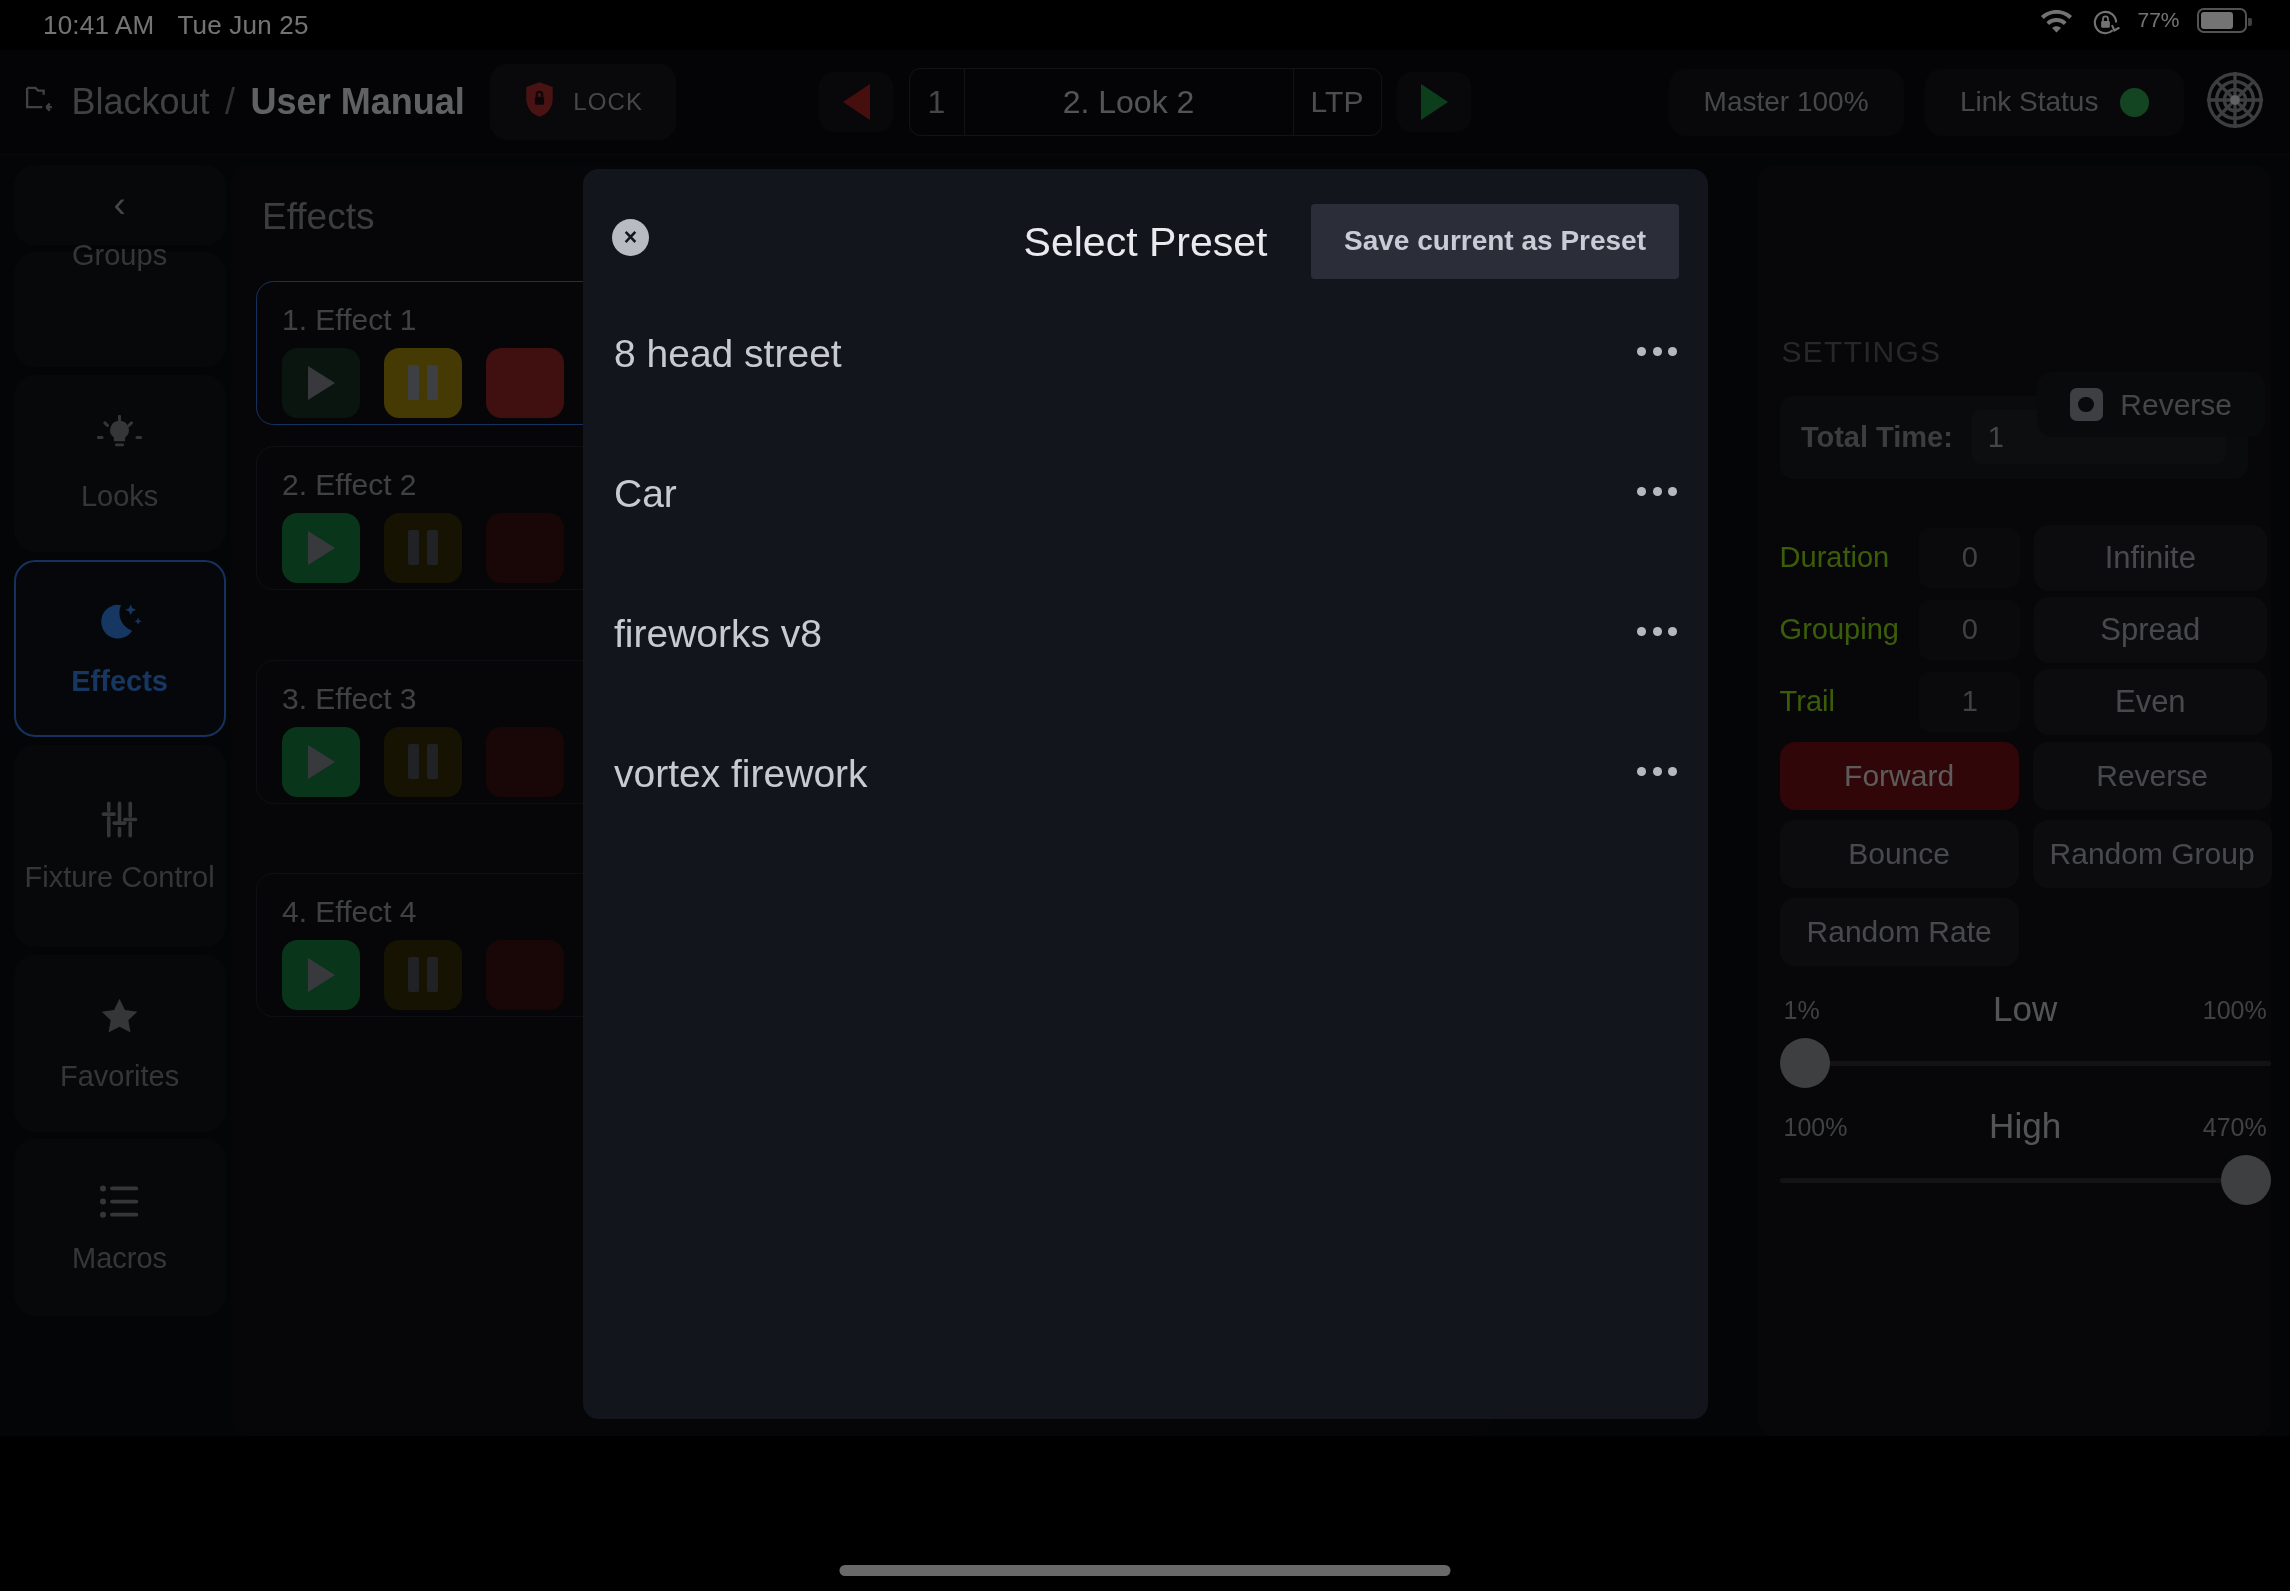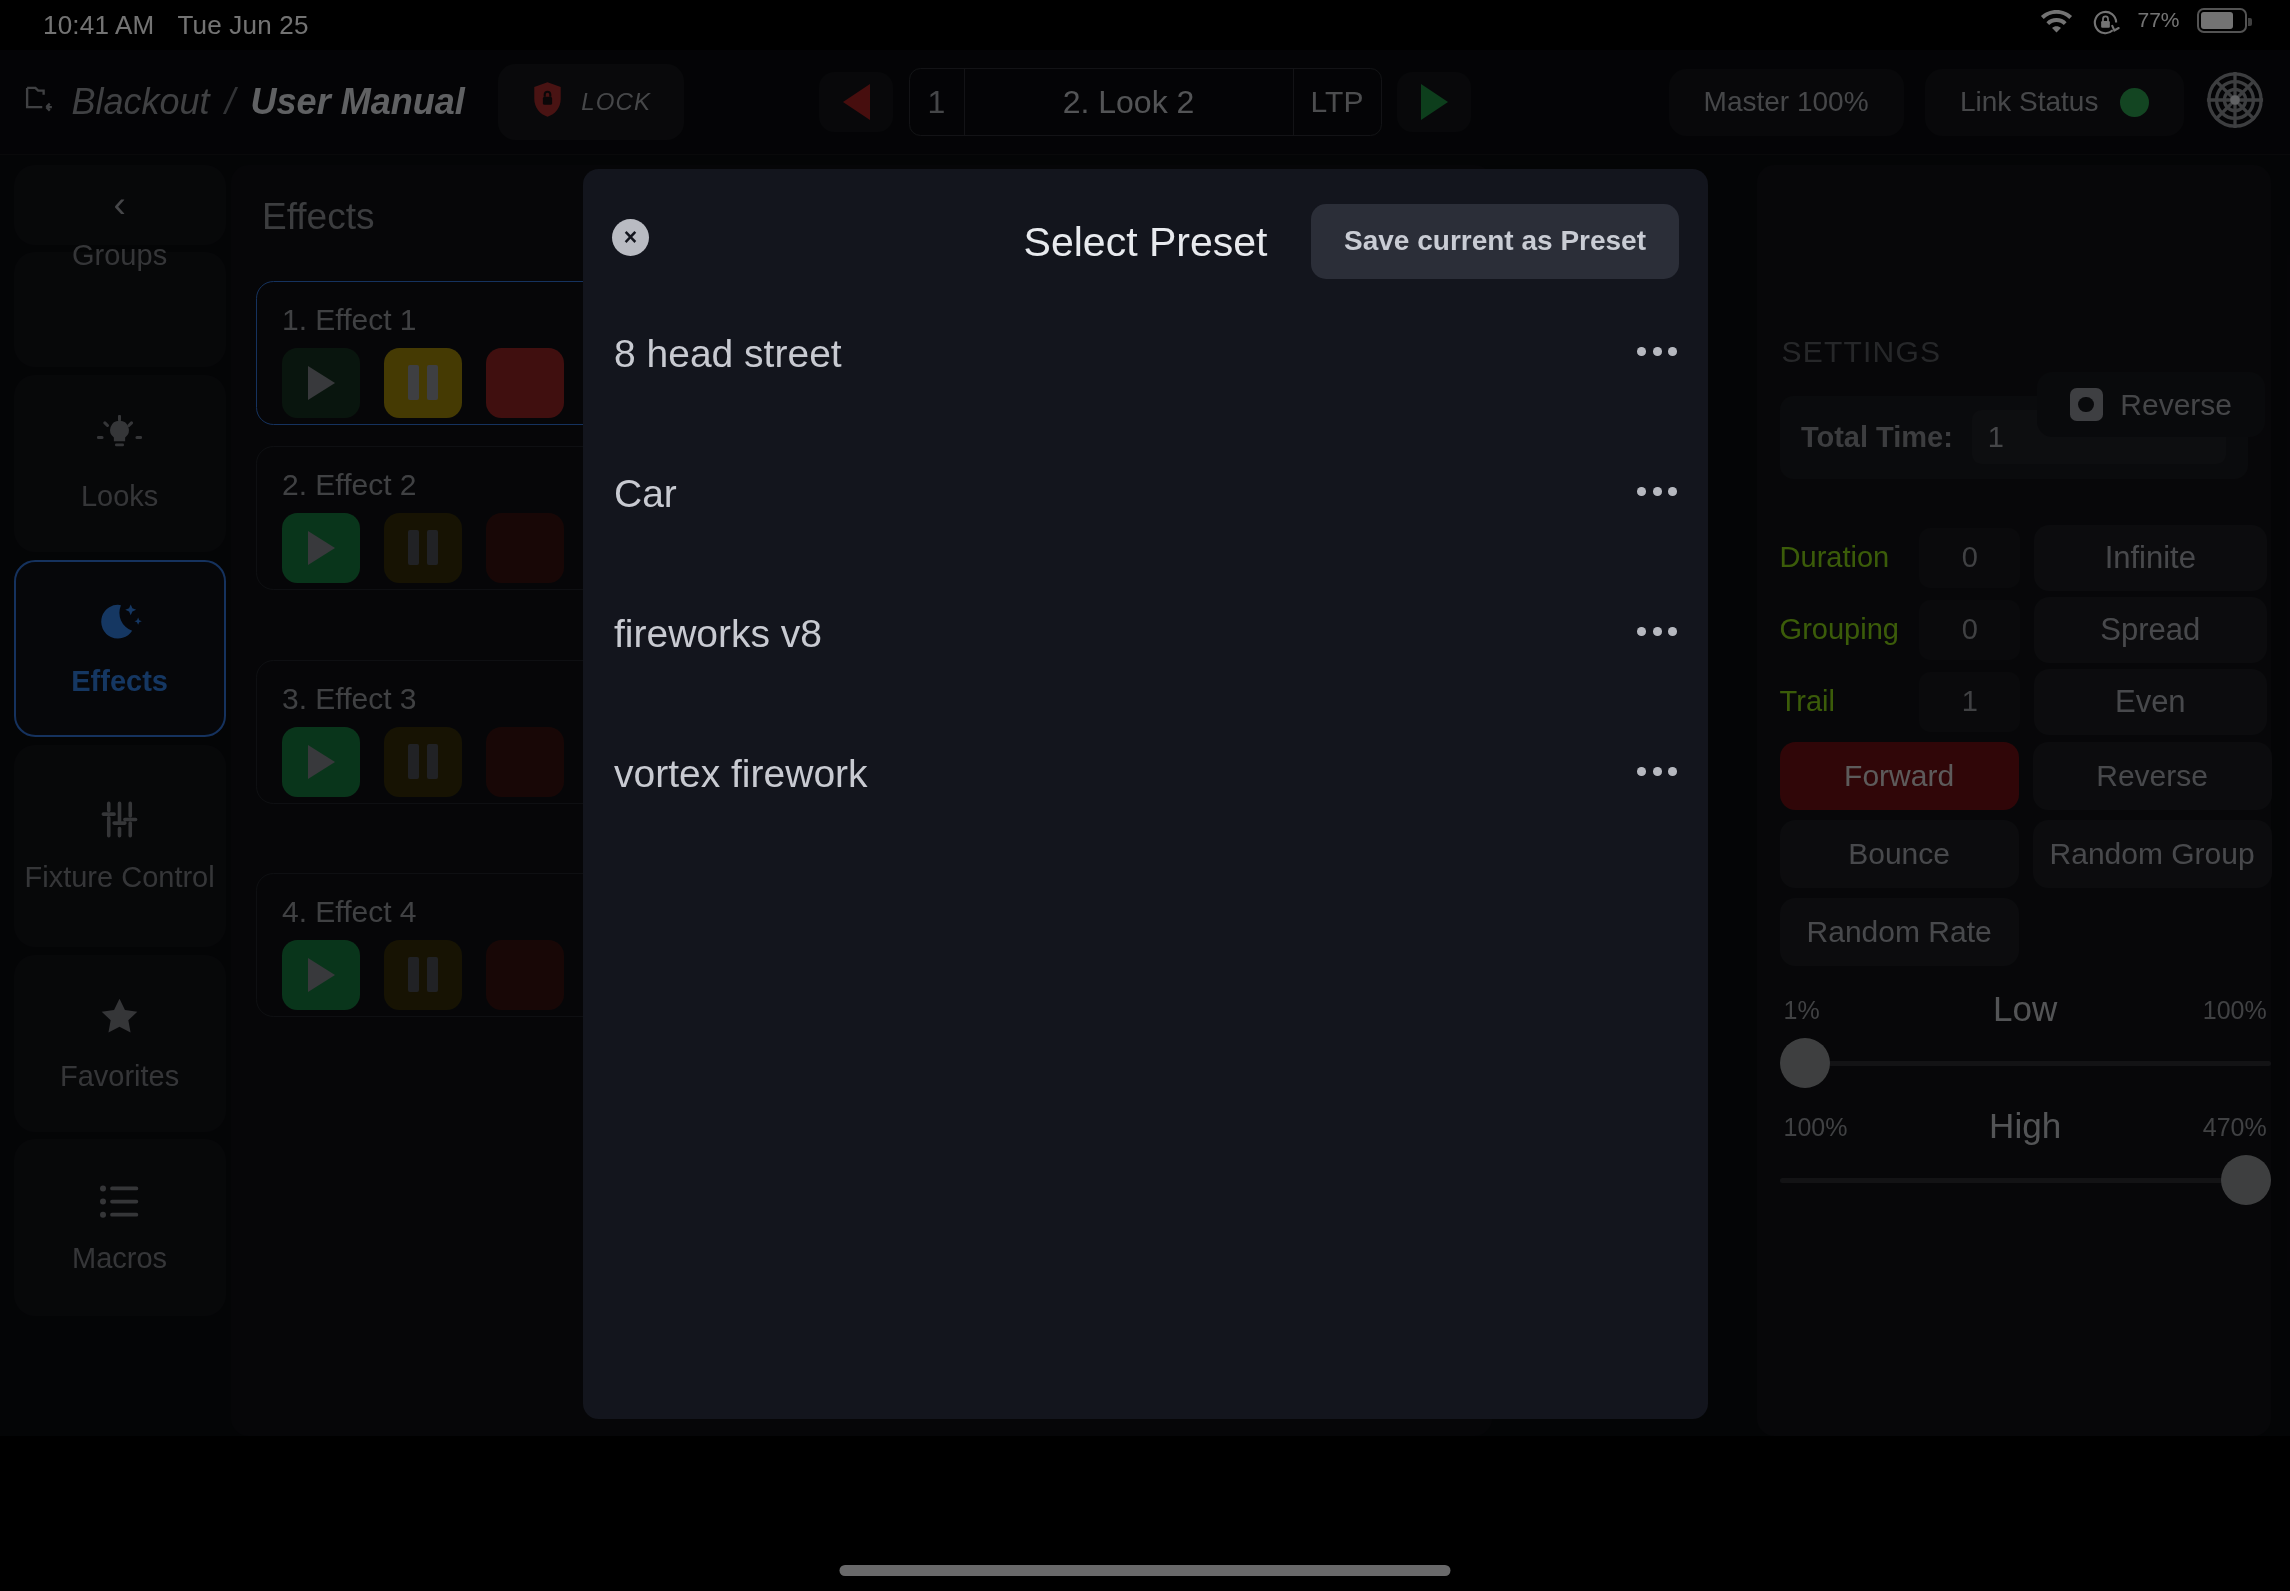--- a/index.html
+++ b/index.html
@@ -31,21 +31,21 @@
   }
   .batt i { display:block; height: 100%; background: #fff; border-radius: 2.9px; }
 
   
   #toolbar {
     position: absolute; left: 0; top: 50px; width: 2290px; height: 105px;
     background: #0a0b0e;
     display: flex; align-items: center;
     border-bottom: 1px solid #141518;
   }
-  .tb-left { display: flex; align-items: center; gap: 33px; padding-left: 23px; font-style: italic; }
+  .tb-left { display: flex; align-items: center; gap: 25px; padding-left: 23px; }
   .breadcrumb { display: flex; align-items: center; gap: 15.5px; font-size: 36px; color: #8e9095; }
   .breadcrumb .sep { color: #6d7075; }
   .breadcrumb .cur { color: #d6d8dc; font-weight: bold; }
   .lock-btn {
     display: flex; align-items: center; gap: 17.5px;
     background: #141519; border-radius: 17.5px; padding: 16.5px 33px;
     font-size: 24px; color: #9b9da2; letter-spacing: 1.2px;
   }
   .tb-center {
     position: absolute; left: 50%; transform: translateX(-50%);
@@ -163,21 +163,21 @@
     position: absolute; left: 583px; top: 169px; width: 1125px; height: 1250px;
     background: #13151d; border-radius: 15.5px; overflow: hidden;
   }
   #modal-head { position: relative; height: 126px; }
   #modal-close {
     position: absolute; left: 29px; top: 50px; width: 37px; height: 37px; border-radius: 50%;
     background: #b9bbc2; color: #13151d; font-size: 23px; line-height: 37px; text-align: center; font-weight: bold;
   }
   #modal-title { position: absolute; left: 50%; top: 50px; transform: translateX(-50%); font-size: 41px; color: #e8eaee; }
   #modal-save {
-    position: absolute; right: 29px; top: 35px; background: #2b2e38; border-radius: 15px;
+    position: absolute; right: 29px; top: 35px; background: #2b2e38; border-radius: 4px;
     padding: 21.3px 33px; font-size: 28px; color: #c9ccd4; font-weight: bold;
   }
   .preset-row { position: relative; height: 140px; }
   .preset-name { position: absolute; left: 31px; top: 37px; font-size: 39px; color: #c8cad1; text-align: right; }
   .preset-more { position: absolute; right: 31px; top: 52px; display: flex; gap: 6.8px; }
   .preset-more i { display: block; width: 8.7px; height: 8.7px; border-radius: 50%; background: #b6b8bf; }
 
   
   #tabbar { position: absolute; left: 0; top: 1436px; width: 2290px; height: 105px; background: #0a0b0e; display: flex; align-items: center; }
   .tab { flex: 1; text-align: center; font-size: 37px; color: #a9abaf; padding: 25px 0; }

